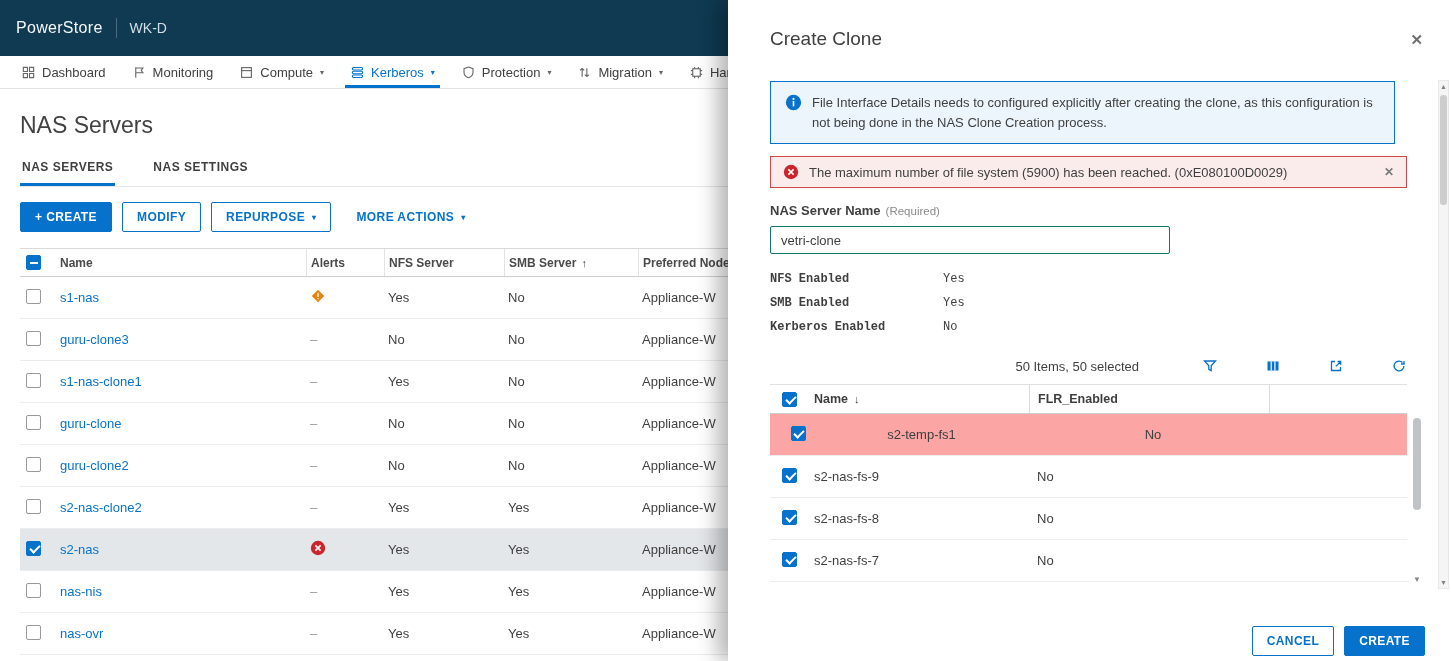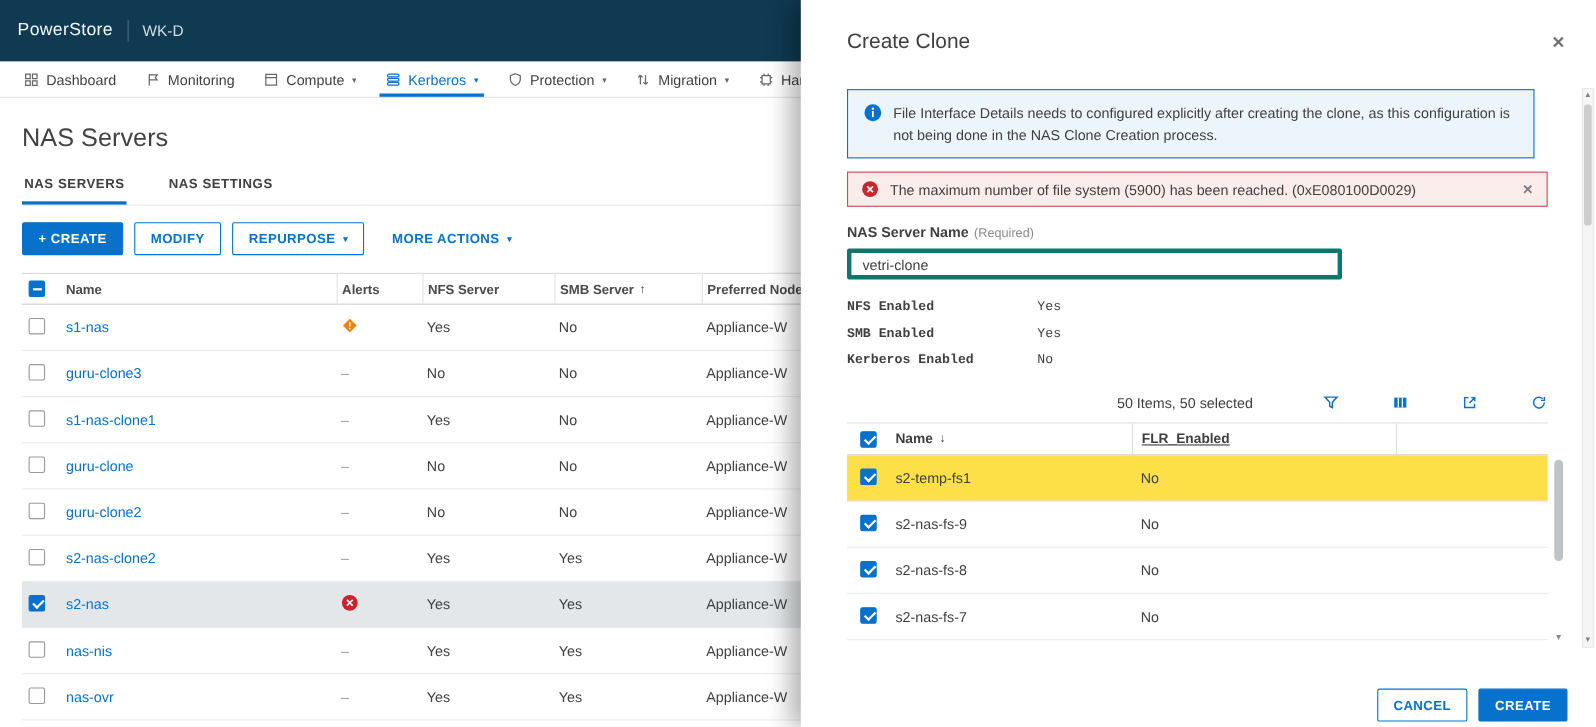--- a/index.html
+++ b/index.html
@@ -115,21 +115,21 @@
   .alert-error {
     margin-top: 12px; width: 637px; border: 1px solid #d0494e; background: #fbecec;
     padding: 7px 12px; display: flex; gap: 10px; align-items: center; font-size: 13px; color: #3f3f3f;
   }
   .alert-error svg { flex: none; }
   .alert-dismiss { margin-left: auto; color: #7a7a7a; font-size: 12px; font-weight: 700; cursor: pointer; }
 
   .field-label { margin-top: 15px; font-size: 13px; font-weight: 700; color: #3f3f3f; }
   .required-hint { font-weight: 400; font-size: 11.5px; color: #8a8a8a; margin-left: 5px; }
   .text-input {
-    margin-top: 8px; width: 450px; height: 28px; border: 4px solid #0f766e; border-radius: 2px;
+    margin-top: 8px; width: 400px; height: 28px; border: 1px solid #0f766e; border-radius: 2px;
     padding: 0 10px; font-size: 13px; color: #3f3f3f; font-family: "Liberation Sans", sans-serif;
     display: block; outline: none;
   }
 
   .details { display: flex; margin-top: 18px; font-size: 12px; font-family: Liberation Mono, monospace; }
   .dcol.left { width: 305px; }
   .drow { display: flex; margin-bottom: 10px; }
   .dlabel { width: 173px; font-weight: 700; color: #3f3f3f; flex: none; }
   .dcol.right .dlabel { width: 181px; }
   .dval { color: #3f3f3f; }
@@ -138,23 +138,23 @@
   .list-summary { font-size: 13px; color: #3f3f3f; margin-right: 16px; }
   .icon-btn { margin-left: 15px; cursor: pointer; display: flex; align-items: center; }
 
   .fs-table { width: 637px; margin-top: 10px; position: relative; }
   .fs-grid { display: grid; grid-template-columns: 44px 215px 240px 1fr; align-items: center; }
   .fs-head {
     height: 30px; border-top: 1px solid #e0e0e0; border-bottom: 1px solid #cfcfcf;
     font-size: 12.5px; font-weight: 700; color: #3f3f3f;
   }
   .fs-head .cell { display: flex; align-items: center; gap: 6px; height: 100%; }
-  .fs-head .cell.sep { border-left: 1px solid #dcdcdc; padding-left: 8px; text-decoration: underline; }
+  .fs-head .cell.sep { border-left: 1px solid #dcdcdc; padding-left: 8px; }
   .fs-row { height: 42px; border-bottom: 1px solid #ececec; font-size: 13px; }
-  .fs-row.tint { background: #fde047; }
+  .fs-row.tint { background: #fca5a5; text-align: center; }
   .fs-row .flr { padding-left: 8px; }
   .fs-cb { margin-left: 12px; }
 
   .fs-scrollbar { position: absolute; left: 642px; top: 32px; width: 10px; height: 168px; }
   .fs-scrollbar .thumb { position: absolute; top: 2px; left: 1px; width: 8px; height: 92px; background: #bfc3c5; border-radius: 4px; cursor: pointer; }
   .fs-scrollbar .arr { position: absolute; bottom: 0; left: 0; width: 10px; text-align: center; font-size: 8px; color: #8a8a8a; cursor: pointer; }
 
   .panel-footer { position: absolute; right: 26px; bottom: 5px; display: flex; gap: 10px; z-index: 12; }
 
   .panel-scrollbar {

